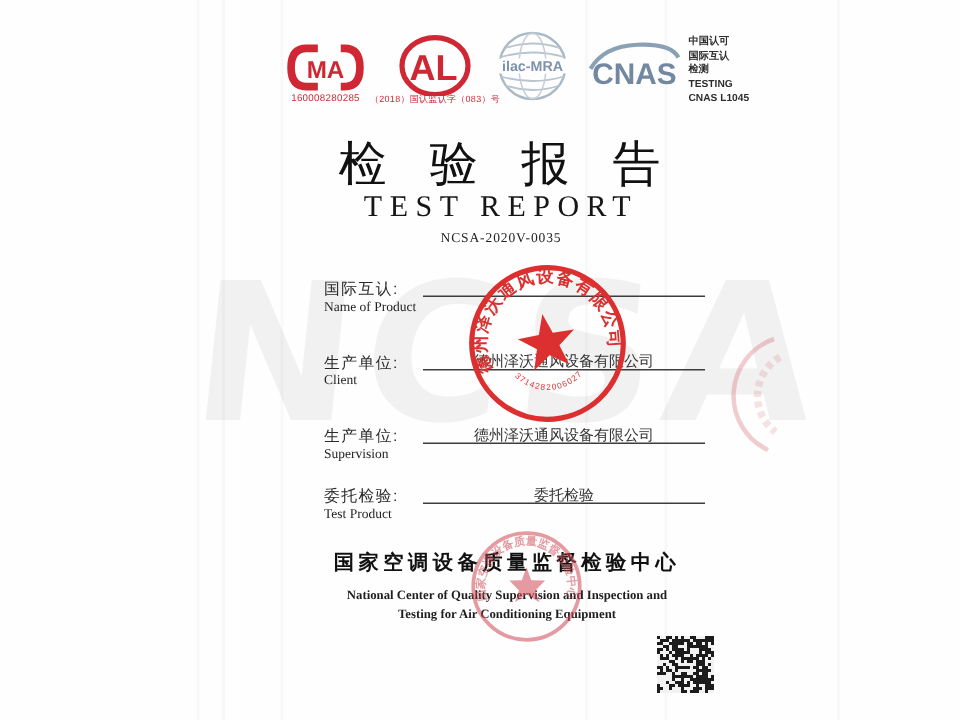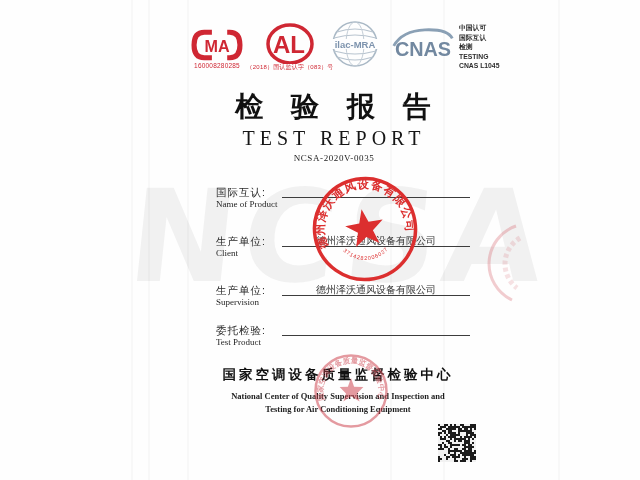--- a/index.html
+++ b/index.html
@@ -6,21 +6,21 @@
   .canvas{position:relative;width:640px;height:480px;background:#fefefe;overflow:hidden;
           font-family:"Liberation Sans",sans-serif;color:#222;}
   .abs{position:absolute;}
   
   .scanline{position:absolute;top:0;bottom:0;width:2px;background:rgba(0,0,0,0.022);}
   
   .logo-caption{position:absolute;text-align:center;color:#cf2733;font-size:6.5px;line-height:7px;letter-spacing:.2px;}
   .accred{position:absolute;left:459px;top:23px;width:60px;font-size:6.8px;line-height:9.6px;
           font-weight:bold;color:#2d2d2d;}
   
-  .title-zh{position:absolute;top:88px;left:0;right:0;text-align:center;font-size:28px;font-weight:bold;
+  .title-zh{position:absolute;top:88px;left:0;right:0;text-align:center;font-size:32px;font-weight:normal;
             letter-spacing:10px;color:#111;padding-left:36px;}
   .title-en{position:absolute;top:127px;left:0;right:0;text-align:center;transform:translateX(14px);
             font-family:"Liberation Serif",serif;font-size:20px;letter-spacing:5px;color:#161616;}
   .report-no{position:absolute;top:153px;left:0;right:0;text-align:center;transform:translateX(14px);
              font-family:"Liberation Serif",serif;font-size:9px;letter-spacing:.6px;color:#222;}
   
   .watermark{position:absolute;left:130px;top:162px;font-size:128px;font-weight:bold;
              font-family:"DejaVu Sans",sans-serif;color:rgba(70,70,70,0.07);letter-spacing:6px;
              transform:skewX(-6deg);white-space:nowrap;}
   
@@ -103,20 +103,21 @@
   <div class="f-value" style="top:234px">德州泽沃通风设备有限公司</div>
   <div class="f-line" style="top:246px"></div>
 
   <div class="f-label-zh" style="top:284px">生产单位:</div>
   <div class="f-label-en" style="top:297px">Supervision</div>
   <div class="f-value" style="top:283px">德州泽沃通风设备有限公司</div>
   <div class="f-line" style="top:295px"></div>
 
   <div class="f-label-zh" style="top:324px">委托检验:</div>
   <div class="f-label-en" style="top:337px">Test Product</div>
+  <div class="f-value" style="top:323px">委托检验</div>
   <div class="f-line" style="top:335px"></div>
 
   <div class="footer-zh">国家空调设备质量监督检验中心</div>
   <div class="footer-en" style="top:391px">National Center of Quality Supervision and Inspection and</div>
   <div class="footer-en" style="top:404px">Testing for Air Conditioning Equipment</div>
 
   <svg class="seal" style="left:486px;top:222px" width="60" height="84" viewBox="0 0 60 84">
     <path d="M 30,4 A 40,40 0 0 0 26,78" fill="none" stroke="rgba(207,74,85,0.28)" stroke-width="3"></path>
     <path d="M 34,16 A 30,30 0 0 0 31,66" fill="none" stroke="rgba(207,74,85,0.16)" stroke-width="5" stroke-dasharray="4 3"></path>
   </svg>

